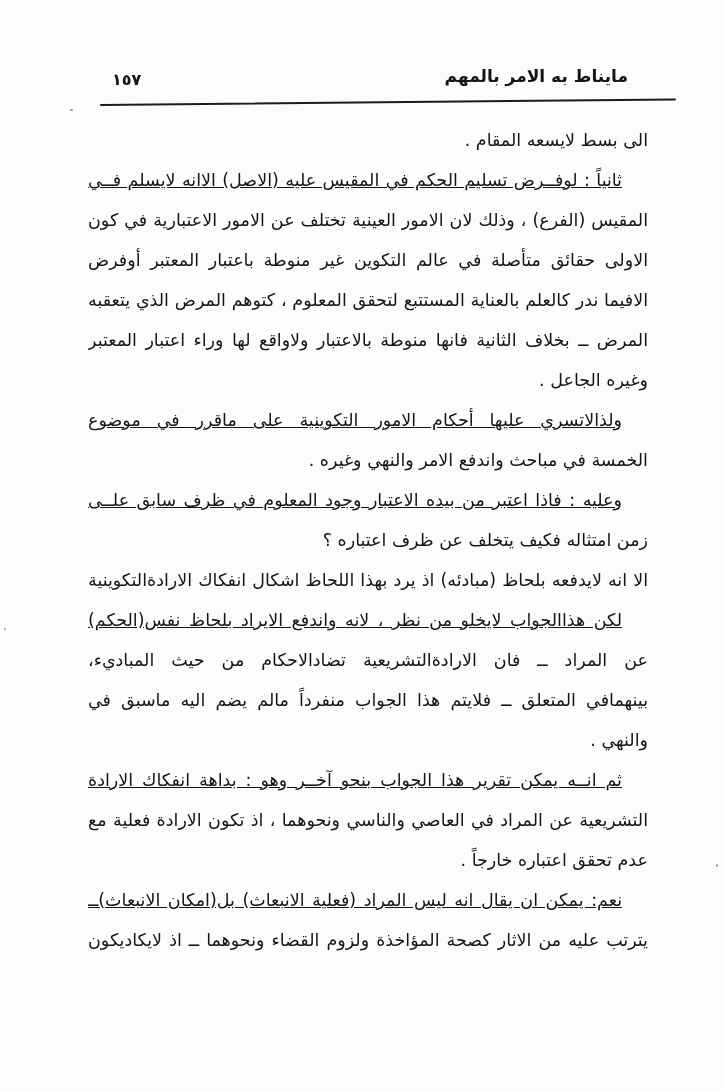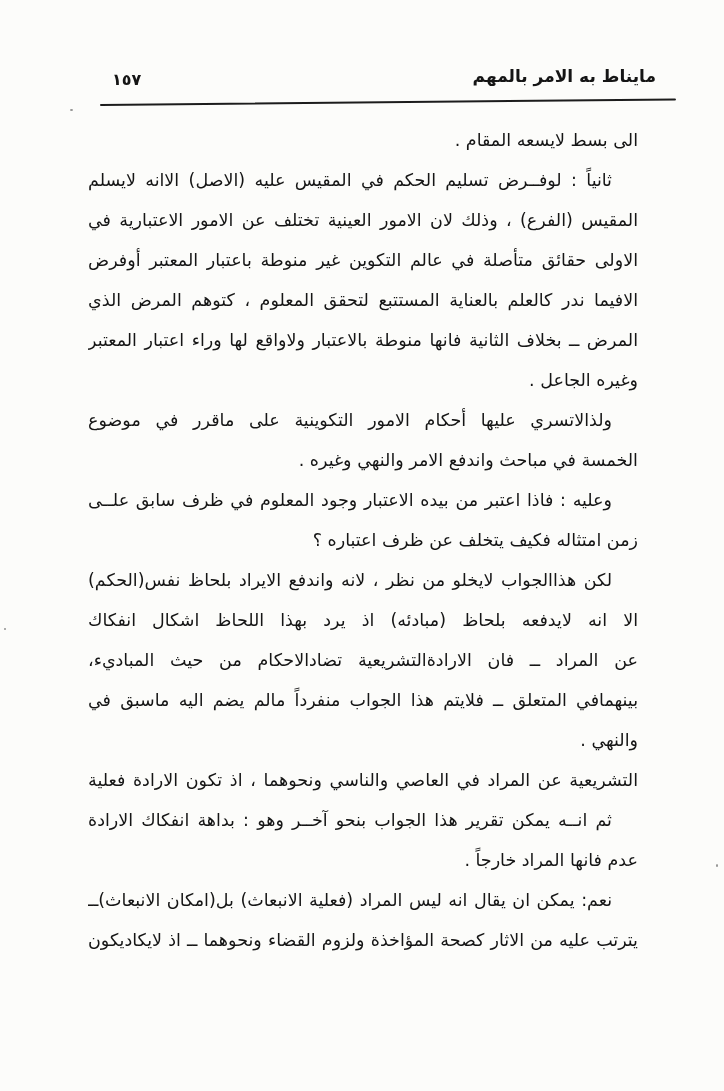--- a/index.html
+++ b/index.html
@@ -15,21 +15,21 @@
     background: #fcfcfa;
     overflow: hidden;
     direction: rtl;
     font-family: "DejaVu Sans", sans-serif;
     color: #151515;
   }
   
   .header-title {
     position: absolute;
     top: 66px;
-    right: 68px;
+    right: 96px;
     font-size: 17px;
     font-weight: bold;
     letter-spacing: 0.3px;
     white-space: nowrap;
   }
   .page-number {
     position: absolute;
     top: 70px;
     left: 112px;
     font-size: 16px;
@@ -45,39 +45,40 @@
     height: 2px;
     background: #1c1c1c;
     transform: rotate(-0.55deg);
     transform-origin: left center;
     border-radius: 1px;
   }
   
   .text-block {
     position: absolute;
     top: 120px;
-    right: 86px;
+    right: 76px;
     left: 88px;
   }
   .line {
     height: 40px;
     line-height: 40px;
     font-size: 17.5px;
     text-align: right;
     white-space: nowrap;
     overflow: visible;
   }
   .line.justify {
     white-space: normal;
     text-align: justify;
     text-align-last: justify;
     overflow: hidden;
   }
   .line.indent {
     padding-right: 26px;
+    text-decoration: underline;
   }
   
   .speck {
     position: absolute;
     background: #3a3a3a;
     border-radius: 50%;
     opacity: 0.55;
   }
   .speck.s1 { width: 3px; height: 2px; left: 70px;  top: 109px; }
   .speck.s2 { width: 2px; height: 2px; left: 4px;   top: 628px; }
@@ -99,28 +100,28 @@
       <div class="line justify indent">ثانياً : لوفــرض تسليم الحكم في المقيس عليه (الاصل) الاانه لايسلم فــي</div>
       <div class="line justify">المقيس (الفرع) ، وذلك لان الامور العينية تختلف عن الامور الاعتبارية في كون</div>
       <div class="line justify">الاولى حقائق متأصلة في عالم التكوين غير منوطة باعتبار المعتبر أوفرض الفارض ــ</div>
       <div class="line justify">الافيما ندر كالعلم بالعناية المستتبع لتحقق المعلوم ، كتوهم المرض الذي يتعقبه</div>
       <div class="line justify">المرض ــ بخلاف الثانية فانها منوطة بالاعتبار ولاواقع لها وراء اعتبار المعتبر</div>
       <div class="line">وغيره الجاعل .</div>
       <div class="line justify indent">ولذالاتسري عليها أحكام الامور التكوينية على ماقرر في موضوع تضادالاحكام</div>
       <div class="line">الخمسة في مباحث واندفع الامر والنهي وغيره .</div>
       <div class="line justify indent">وعليه : فاذا اعتبر من بيده الاعتبار وجود المعلوم في ظرف سابق علــى</div>
       <div class="line">زمن امتثاله فكيف يتخلف عن ظرف اعتباره ؟</div>
+      <div class="line justify">الا انه لايدفعه بلحاظ (مبادئه) اذ يرد بهذا اللحاظ اشكال انفكاك الارادةالتكوينية</div>
       <div class="line justify indent">لكن هذاالجواب لايخلو من نظر ، لانه واندفع الايراد بلحاظ نفس(الحكم)</div>
-      <div class="line justify">الا انه لايدفعه بلحاظ (مبادئه) اذ يرد بهذا اللحاظ اشكال انفكاك الارادةالتكوينية</div>
       <div class="line justify">عن المراد ــ فان الارادةالتشريعية تضادالاحكام من حيث المباديء، وانماالاختلاف</div>
       <div class="line justify">بينهمافي المتعلق ــ فلايتم هذا الجواب منفرداً مالم يضم اليه ماسبق في الجواب</div>
       <div class="line">والنهي .</div>
+      <div class="line justify indent">ثم انــه يمكن تقرير هذا الجواب بنحو آخــر وهو : بداهة انفكاك الارادة</div>
       <div class="line justify">التشريعية عن المراد في العاصي والناسي ونحوهما ، اذ تكون الارادة فعلية مع</div>
-      <div class="line justify indent">ثم انــه يمكن تقرير هذا الجواب بنحو آخــر وهو : بداهة انفكاك الارادة</div>
-      <div class="line">عدم فانها المراد خارجاً .</div>
+      <div class="line">عدم تحقق اعتباره خارجاً .</div>
       <div class="line justify indent">نعم: يمكن ان يقال انه ليس المراد (فعلية الانبعاث) بل(امكان الانبعاث)ــ بما</div>
       <div class="line justify">يترتب عليه من الاثار كصحة المؤاخذة ولزوم القضاء ونحوهما ــ اذ لايكاديكون</div>
     </div>
 
   <div class="speck s1"></div>
   <div class="speck s2"></div>
   <div class="speck s3"></div>
 
 </div>
 

